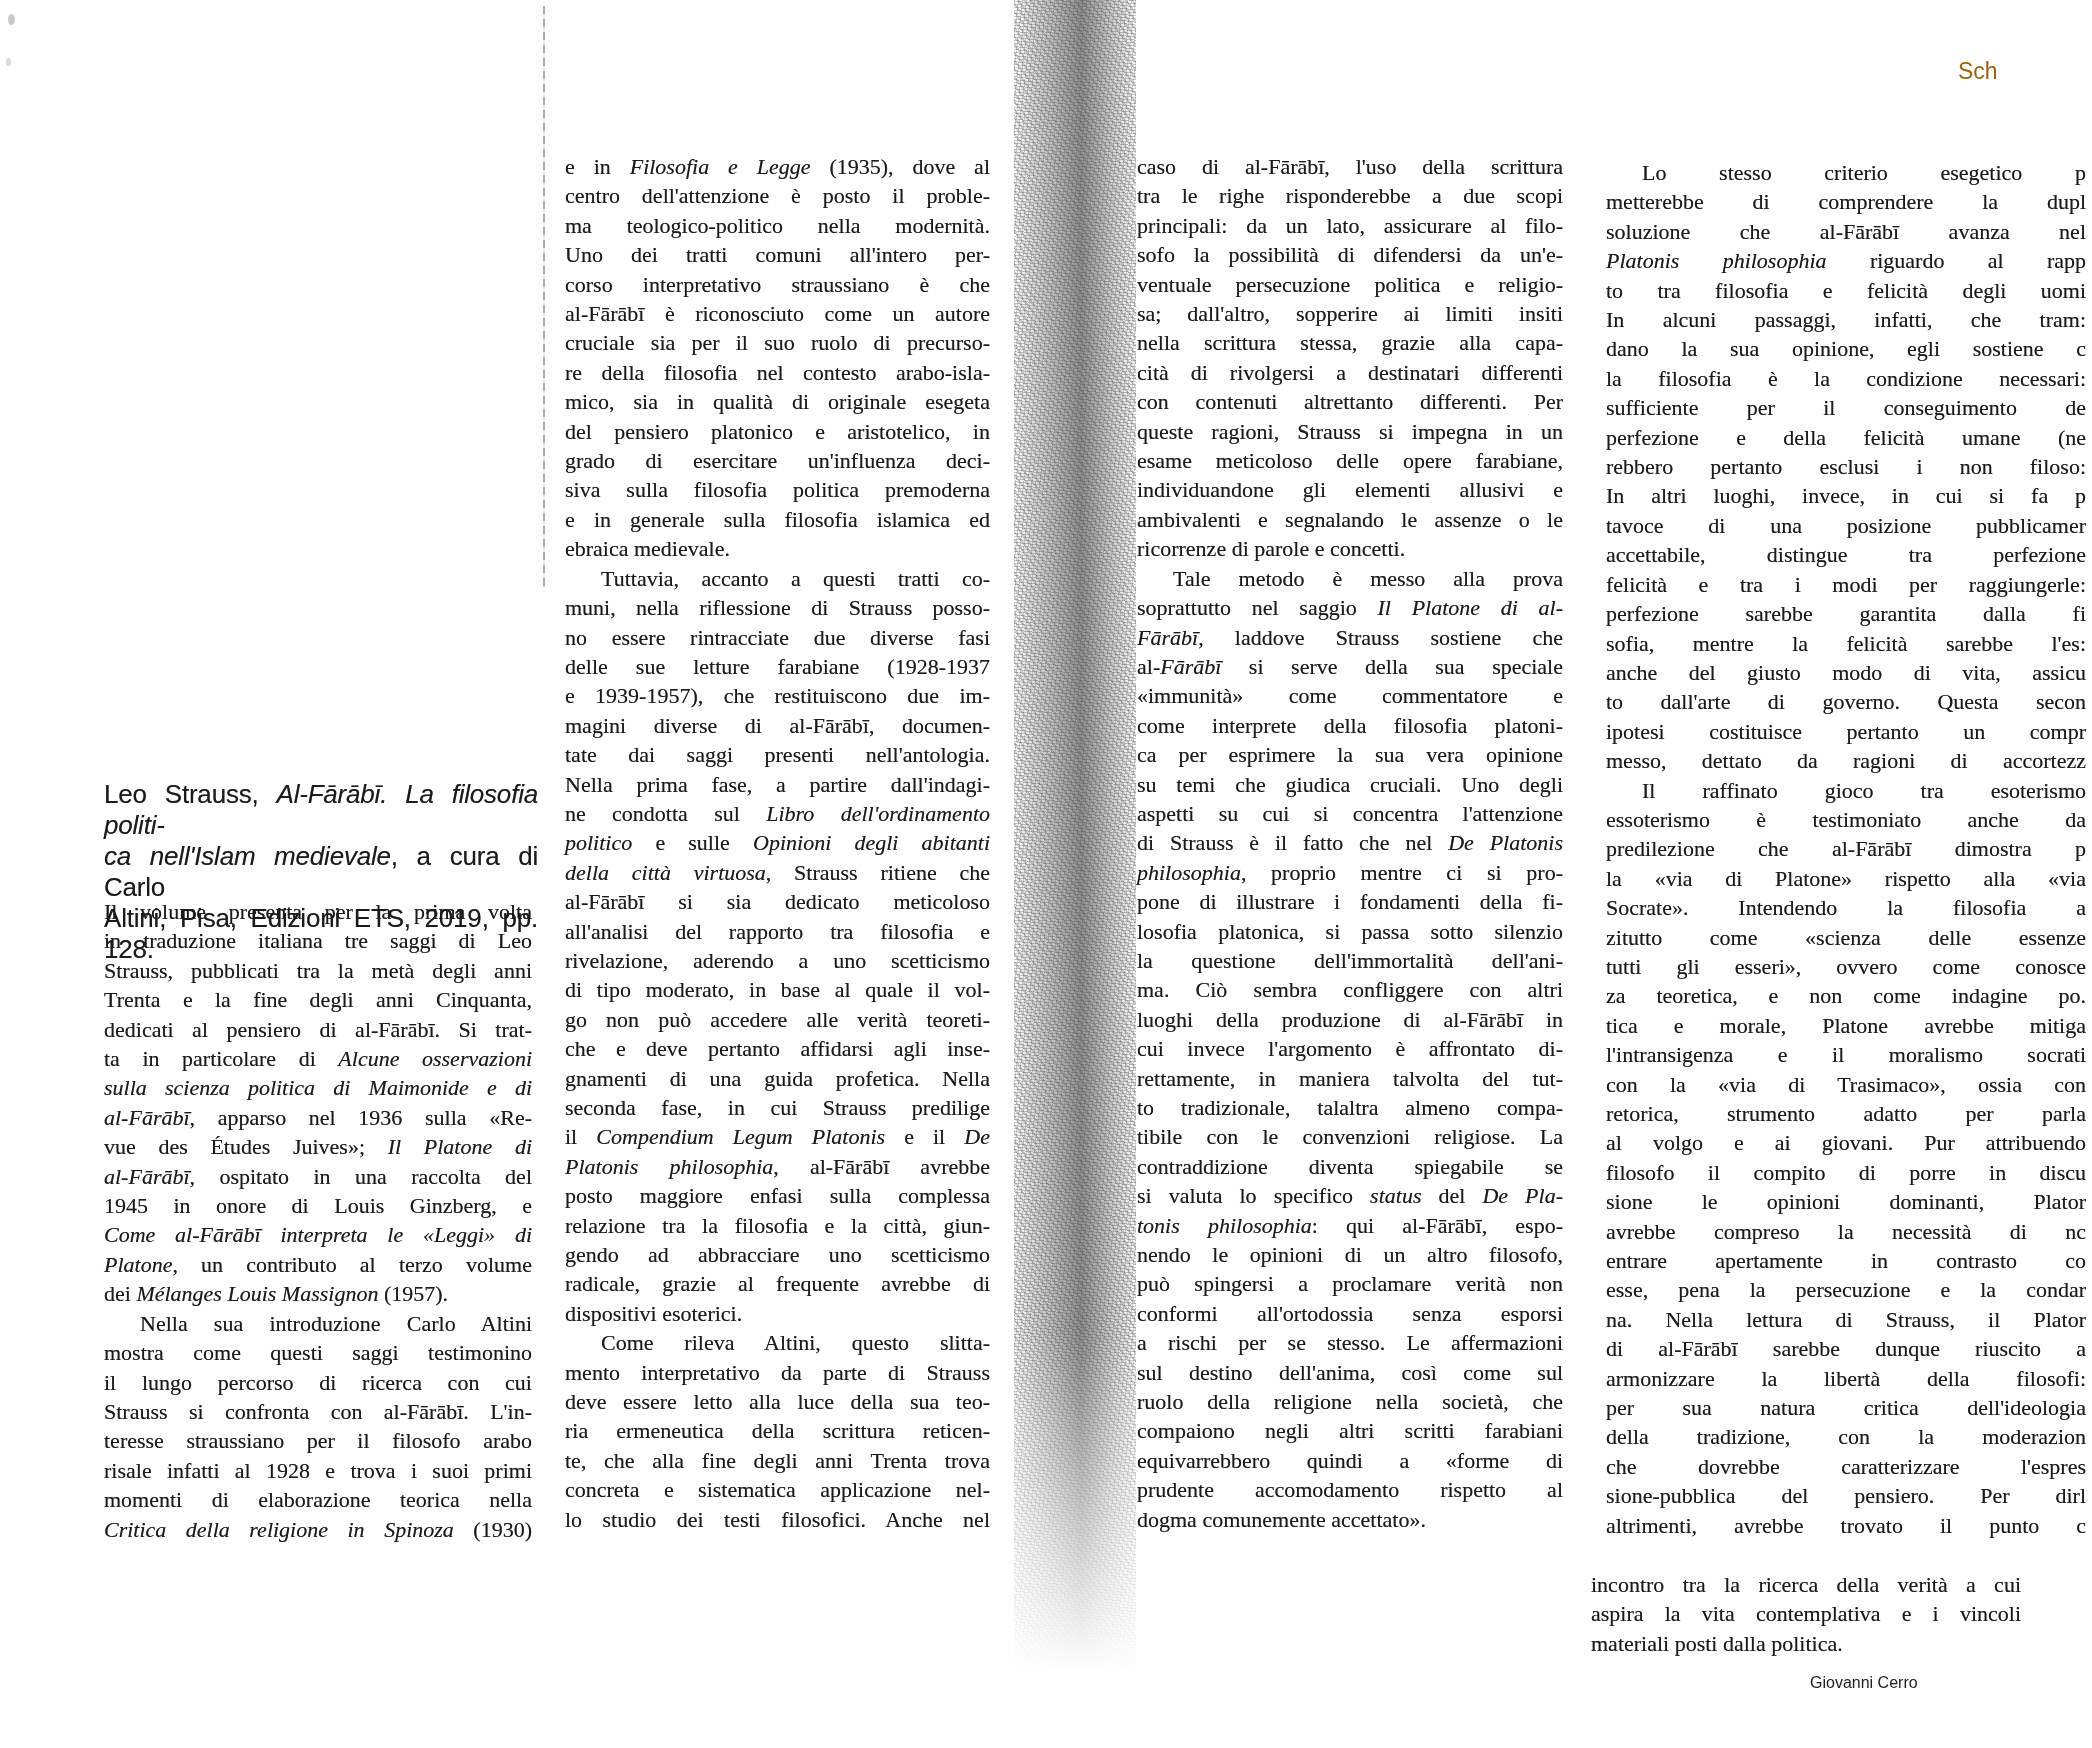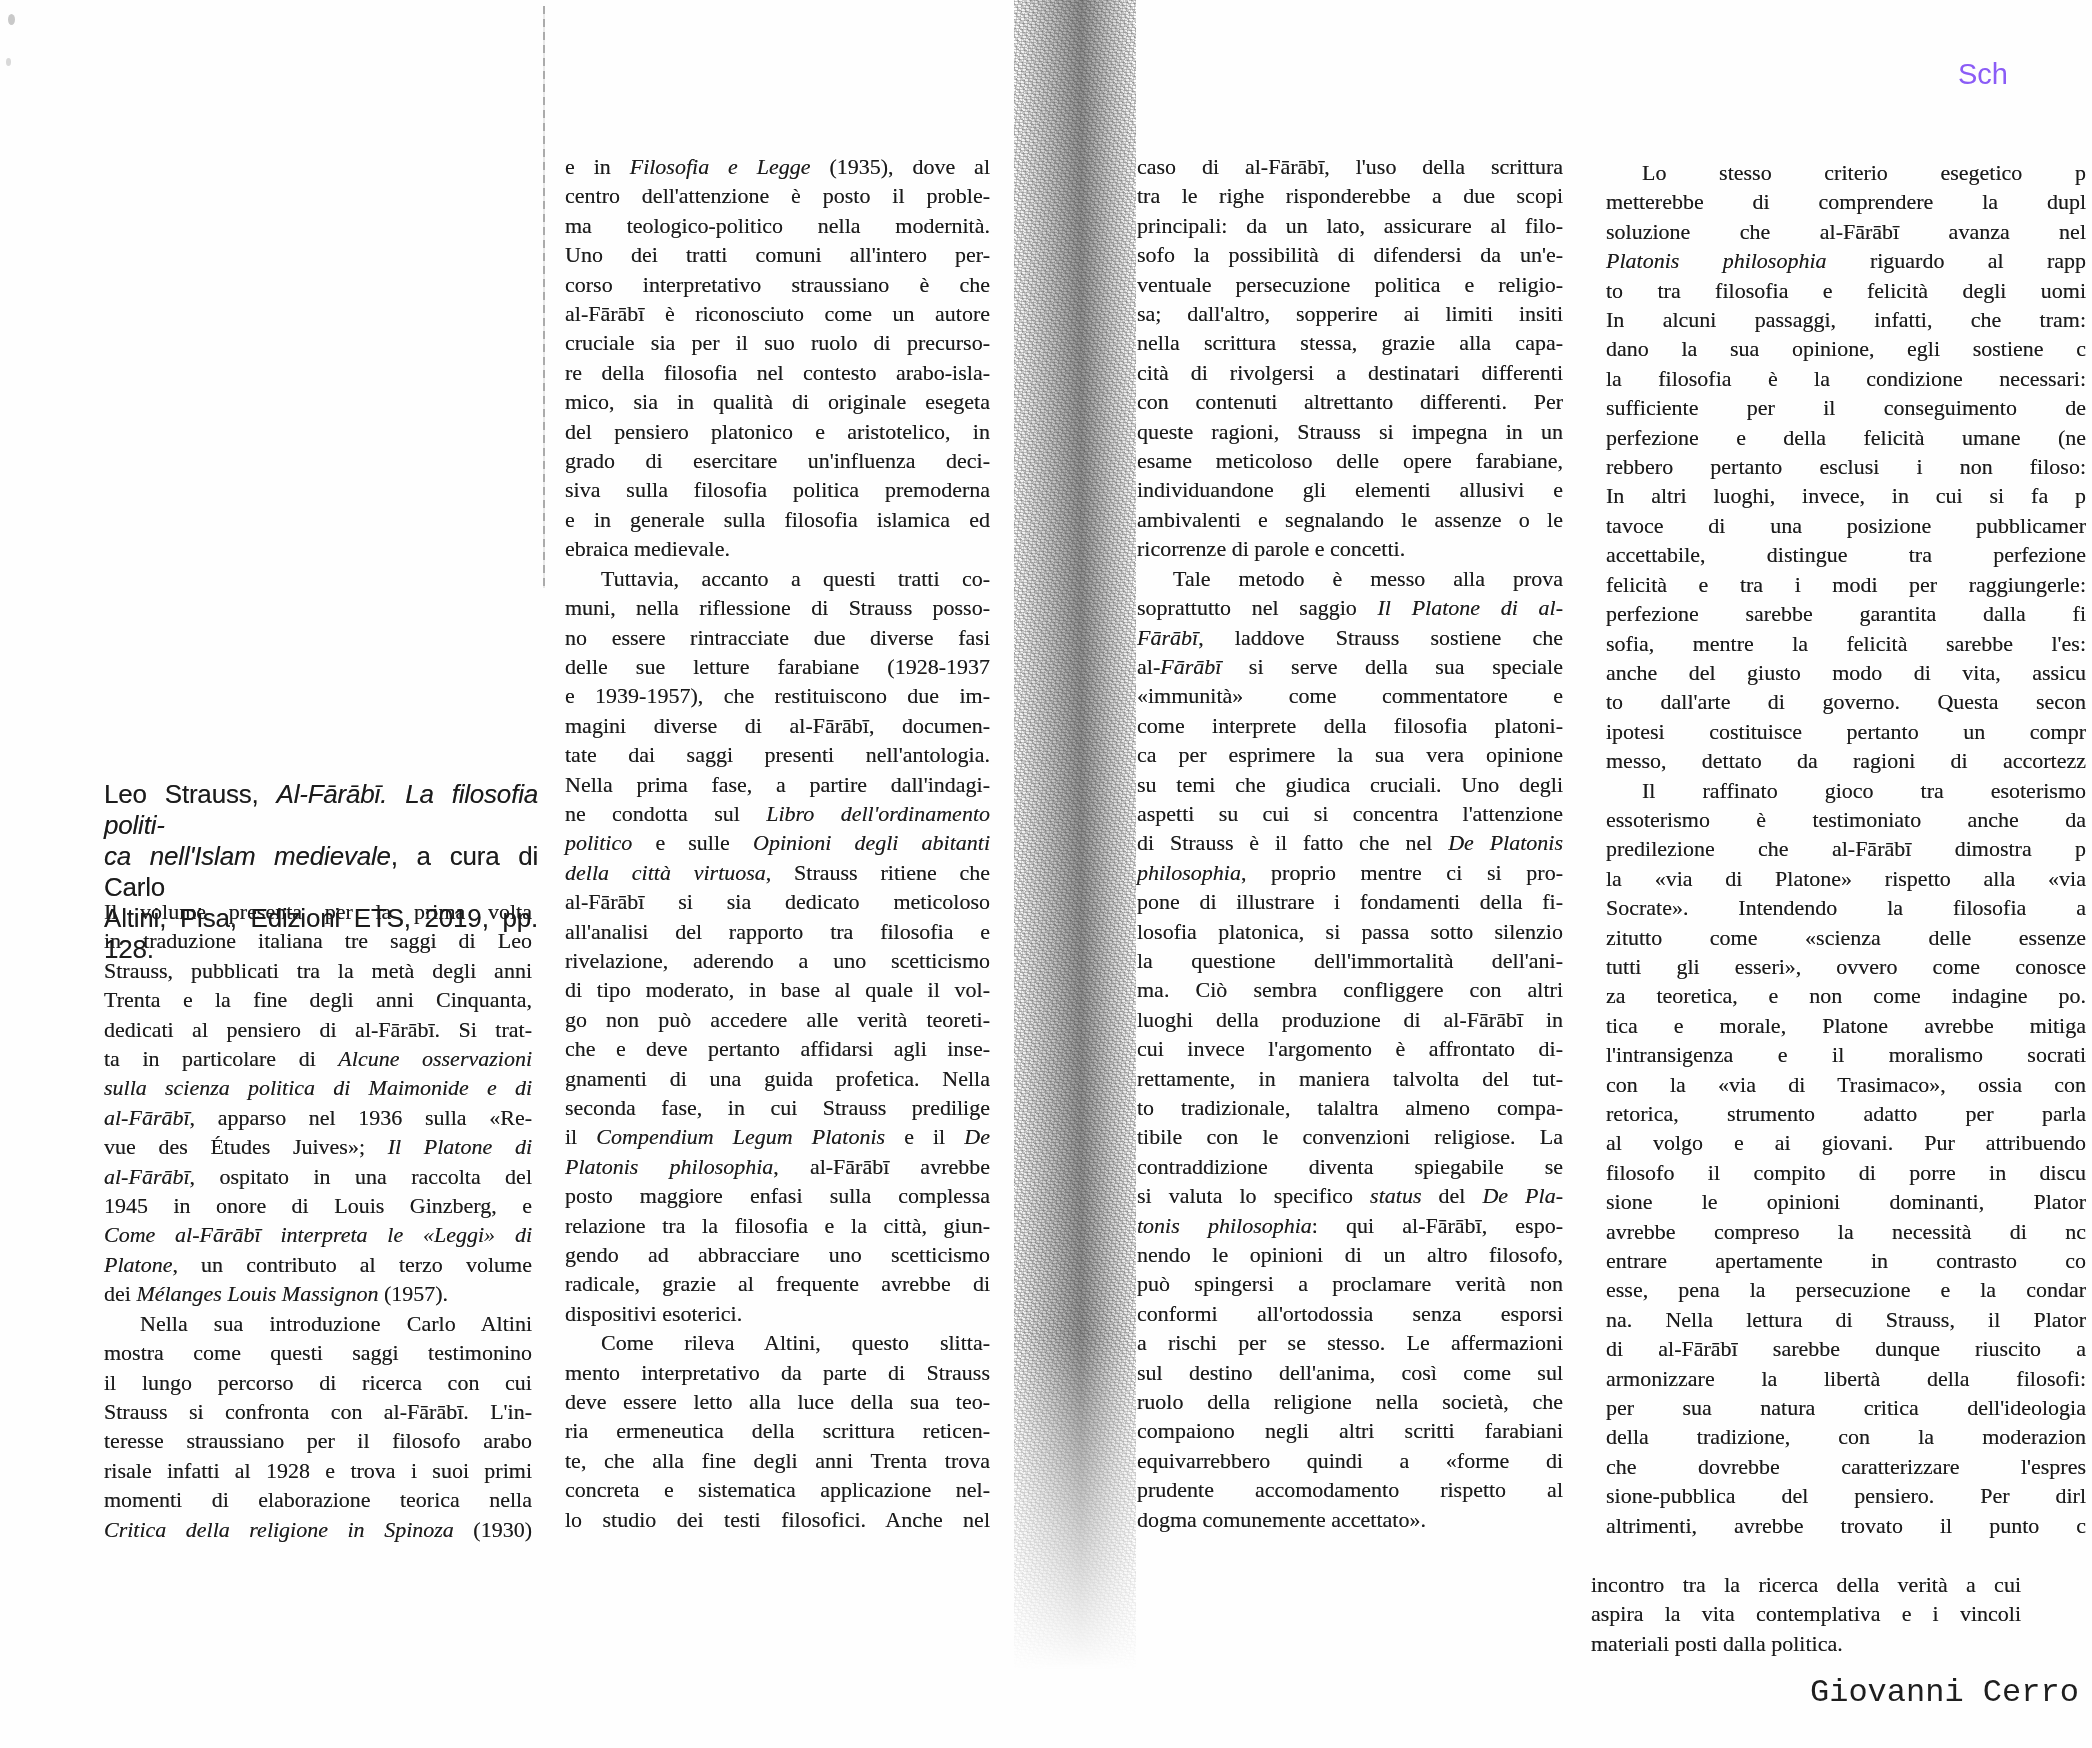--- a/index.html
+++ b/index.html
@@ -26,25 +26,25 @@
     font-size:26px;line-height:31px;letter-spacing:-0.2px;
     text-shadow:0 0 0.4px rgba(25,25,25,.5);
   }
   #col1{left:104px;top:897px;width:428px;}
   #col2{left:565px;top:152px;width:425px;}
   #col3{left:1137px;top:152px;width:426px;}
   #col4{left:1598px;top:158px;width:480px;margin-left:8px;}
   #footer-block{left:1571px;top:1570px;width:430px;margin-left:20px;}
   .pageheader{
     position:absolute;left:1958px;top:58px;
-    font-family:"Liberation Sans",sans-serif;font-size:29px;color:#8b5cf6;
+    font-family:"Liberation Sans",sans-serif;font-size:23px;color:#a16207;
   }
   .signature{
     position:absolute;left:1810px;top:1674px;
-    font-family:Liberation Mono, monospace;font-size:32px;color:#1e1e1e;
+    font-family:Liberation Sans, sans-serif;font-size:16px;color:#1e1e1e;
   }
   .col-divider{
     position:absolute;left:543px;top:6px;width:2px;height:582px;
     background:repeating-linear-gradient(180deg,#8f8f8f 0 8px,rgba(143,143,143,.25) 8px 13px);
     opacity:.75;
   }
   .scan-gutter{
     position:absolute;left:1014px;top:0;width:122px;height:1670px;
     background-image:
       repeating-linear-gradient(7deg,  rgba(70,70,70,.30) 0 1px, transparent 1px 3px),

